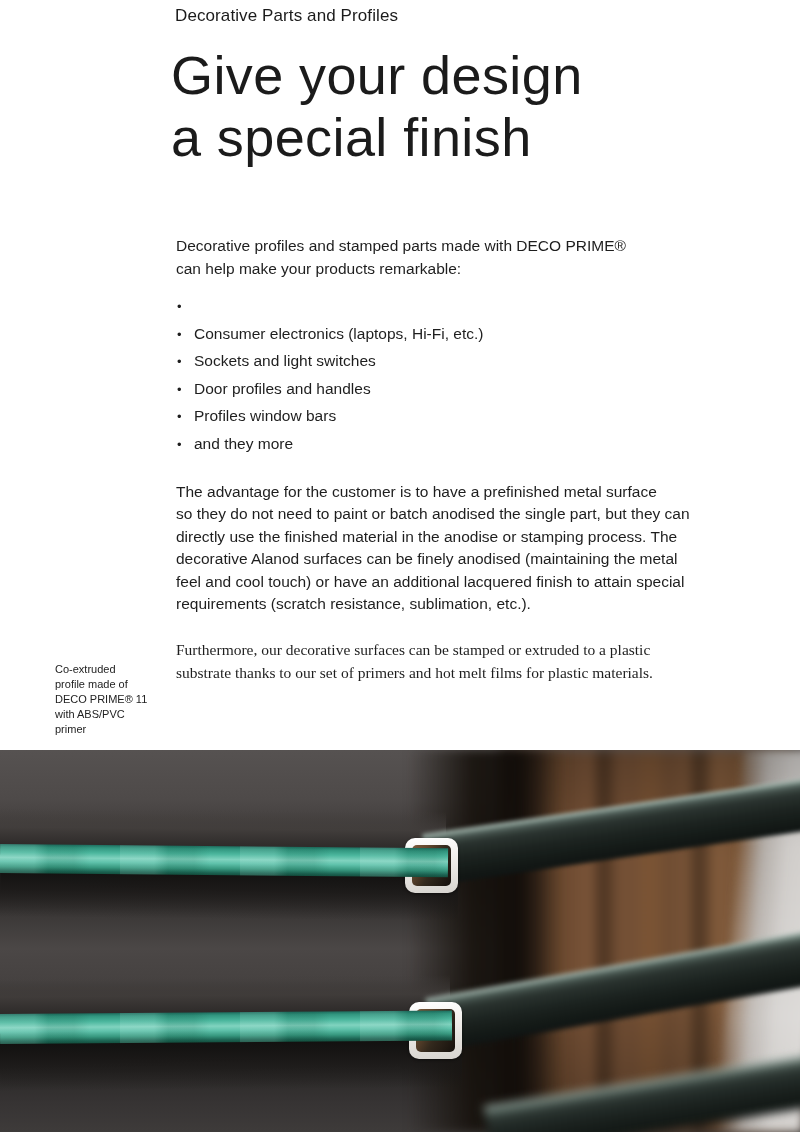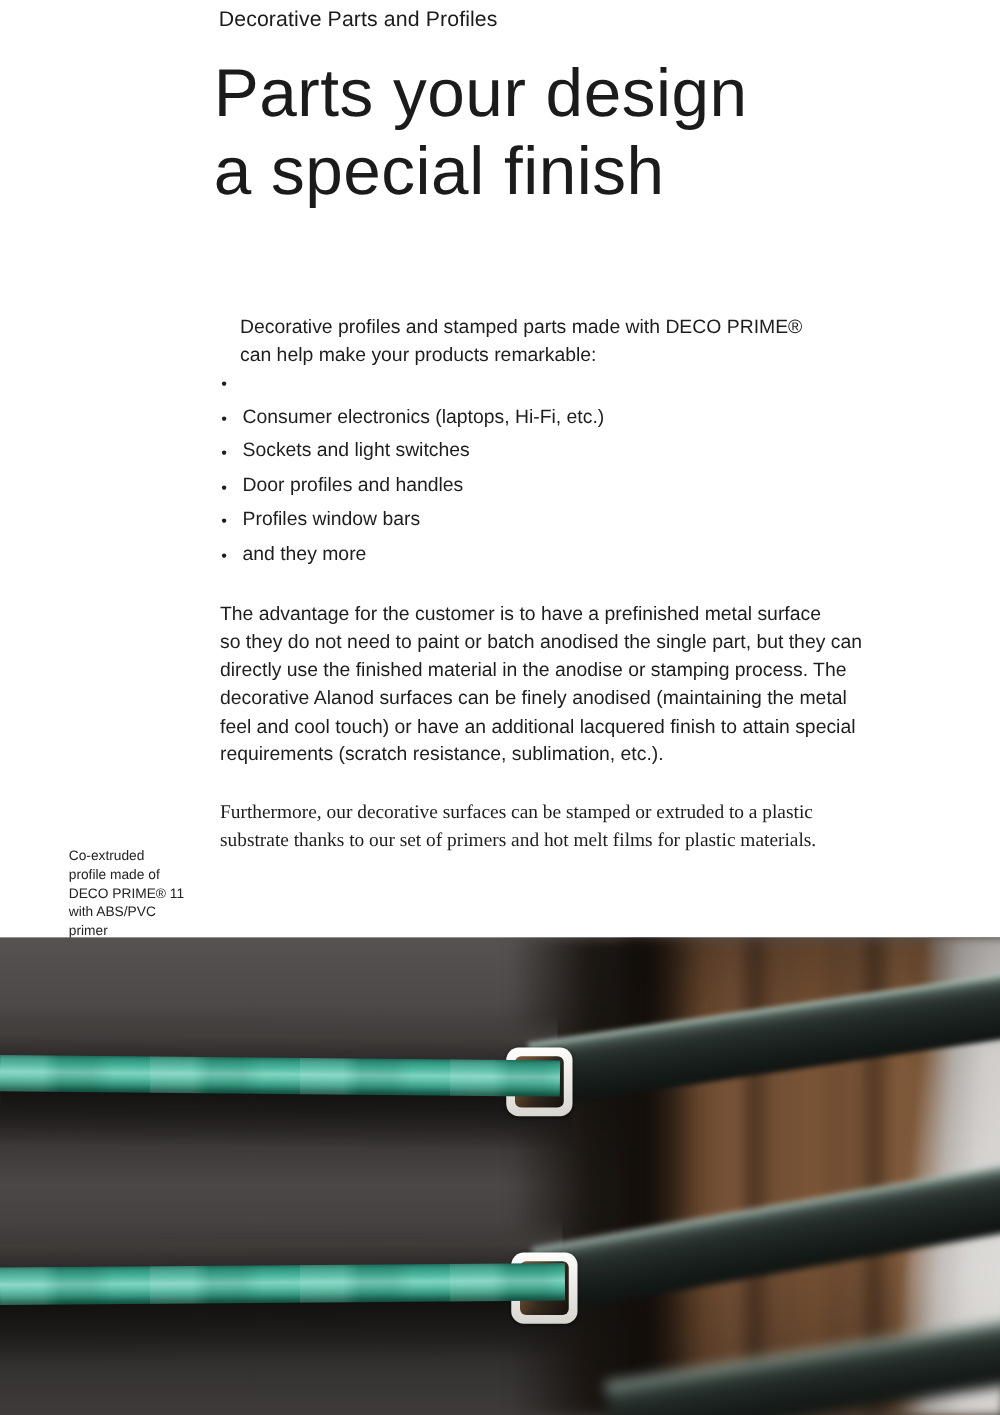--- a/index.html
+++ b/index.html
@@ -29,21 +29,21 @@
   .para1{
     position:absolute;left:176px;top:481px;
     font-size:15.5px;line-height:22.4px;white-space:pre-line;
   }
   .para2{
     position:absolute;left:176px;top:639px;
     font-size:15.5px;line-height:22.6px;white-space:pre-line;
   }
   .caption{
     position:absolute;left:55px;top:662px;width:112px;
-    font-size:11px;line-height:15px;white-space:pre-line;color:#222;margin-top:16px;
+    font-size:11px;line-height:15px;white-space:pre-line;color:#222;
   }
 
   
   .photo{
     position:absolute;left:0;top:750px;width:800px;height:382px;
     overflow:hidden;background:#4c4847;
   }
   .photo > div{position:absolute;}
   .ph-wall{
     inset:0;
@@ -136,24 +136,24 @@
   .ph-g1{left:0;top:94px;width:448px;height:29px;transform:rotate(.55deg);}
   .ph-g2{left:0;top:264px;width:452px;height:30px;transform:rotate(-.45deg);}
 </style>
 </head>
 <body>
 
 <div class="page">
 
   <div class="eyebrow">Decorative Parts and Profiles</div>
 
-  <h1 class="title" style="margin:0;">Parts your design
+  <h1 class="title" style="margin:0;">Give your design
 a special finish</h1>
 
-  <p class="intro" style="margin:16px;">Decorative profiles and stamped parts made with DECO PRIME®
+  <p class="intro" style="margin:0;">Decorative profiles and stamped parts made with DECO PRIME®
 can help make your products remarkable:</p>
 
   <div class="bullets">
     <div class="li">
       <span class="dot">•</span>
     </div>
     <div class="li">
       <span class="dot">•</span>
       <span>Consumer electronics (laptops, Hi-Fi, etc.)</span>
     </div>

